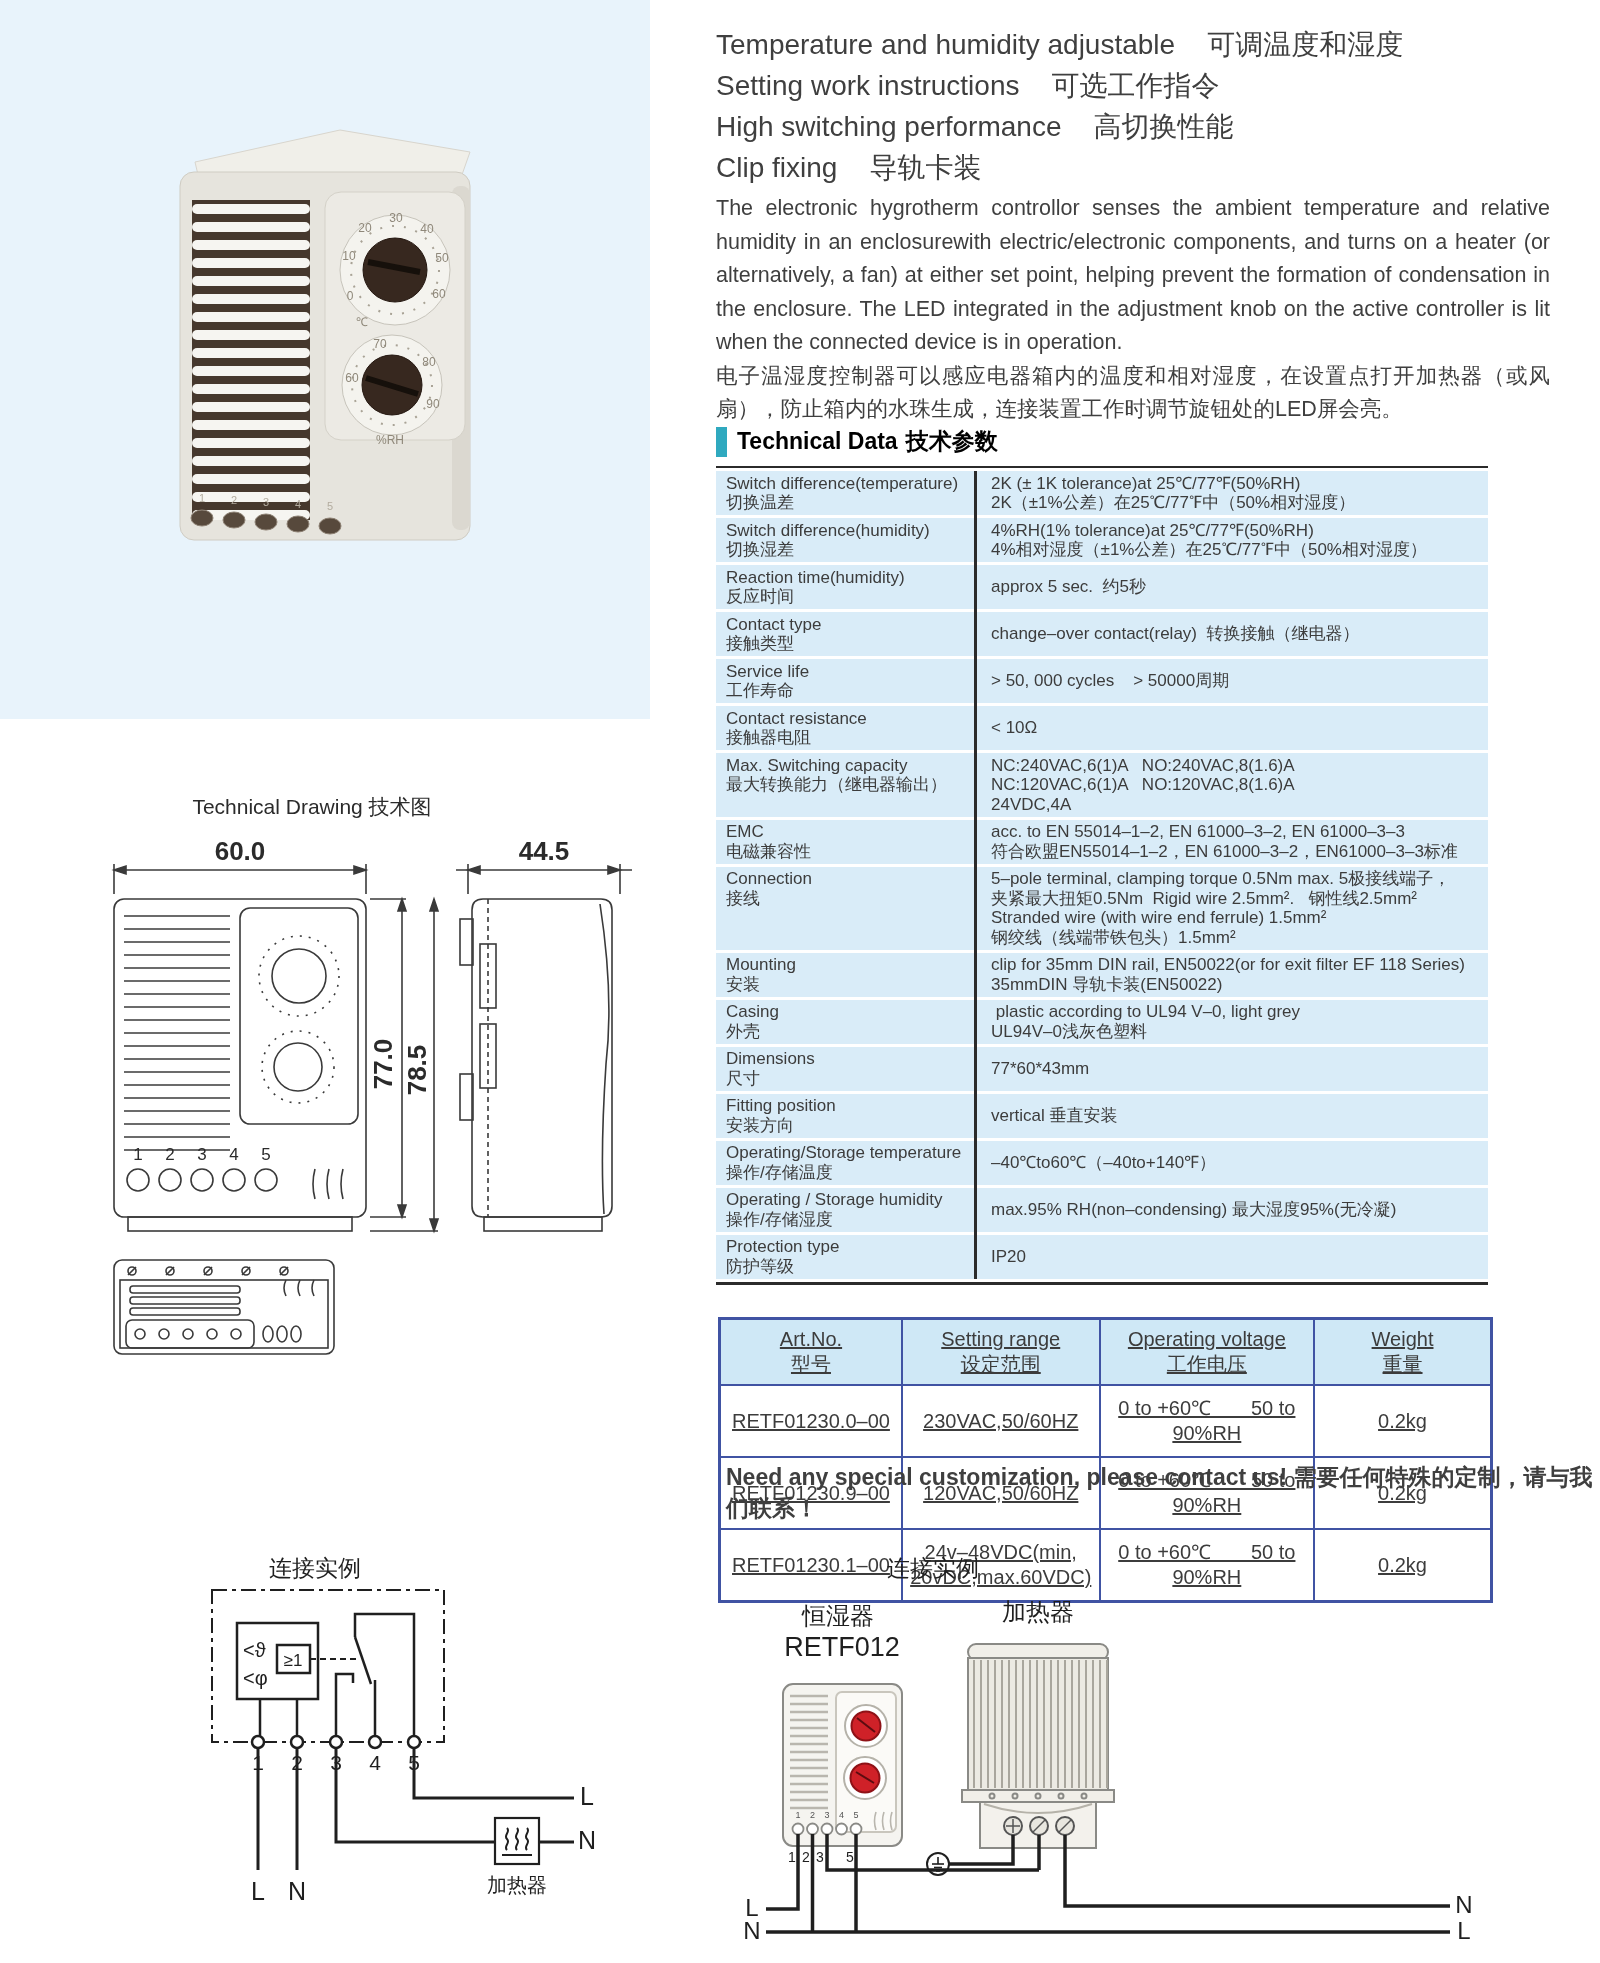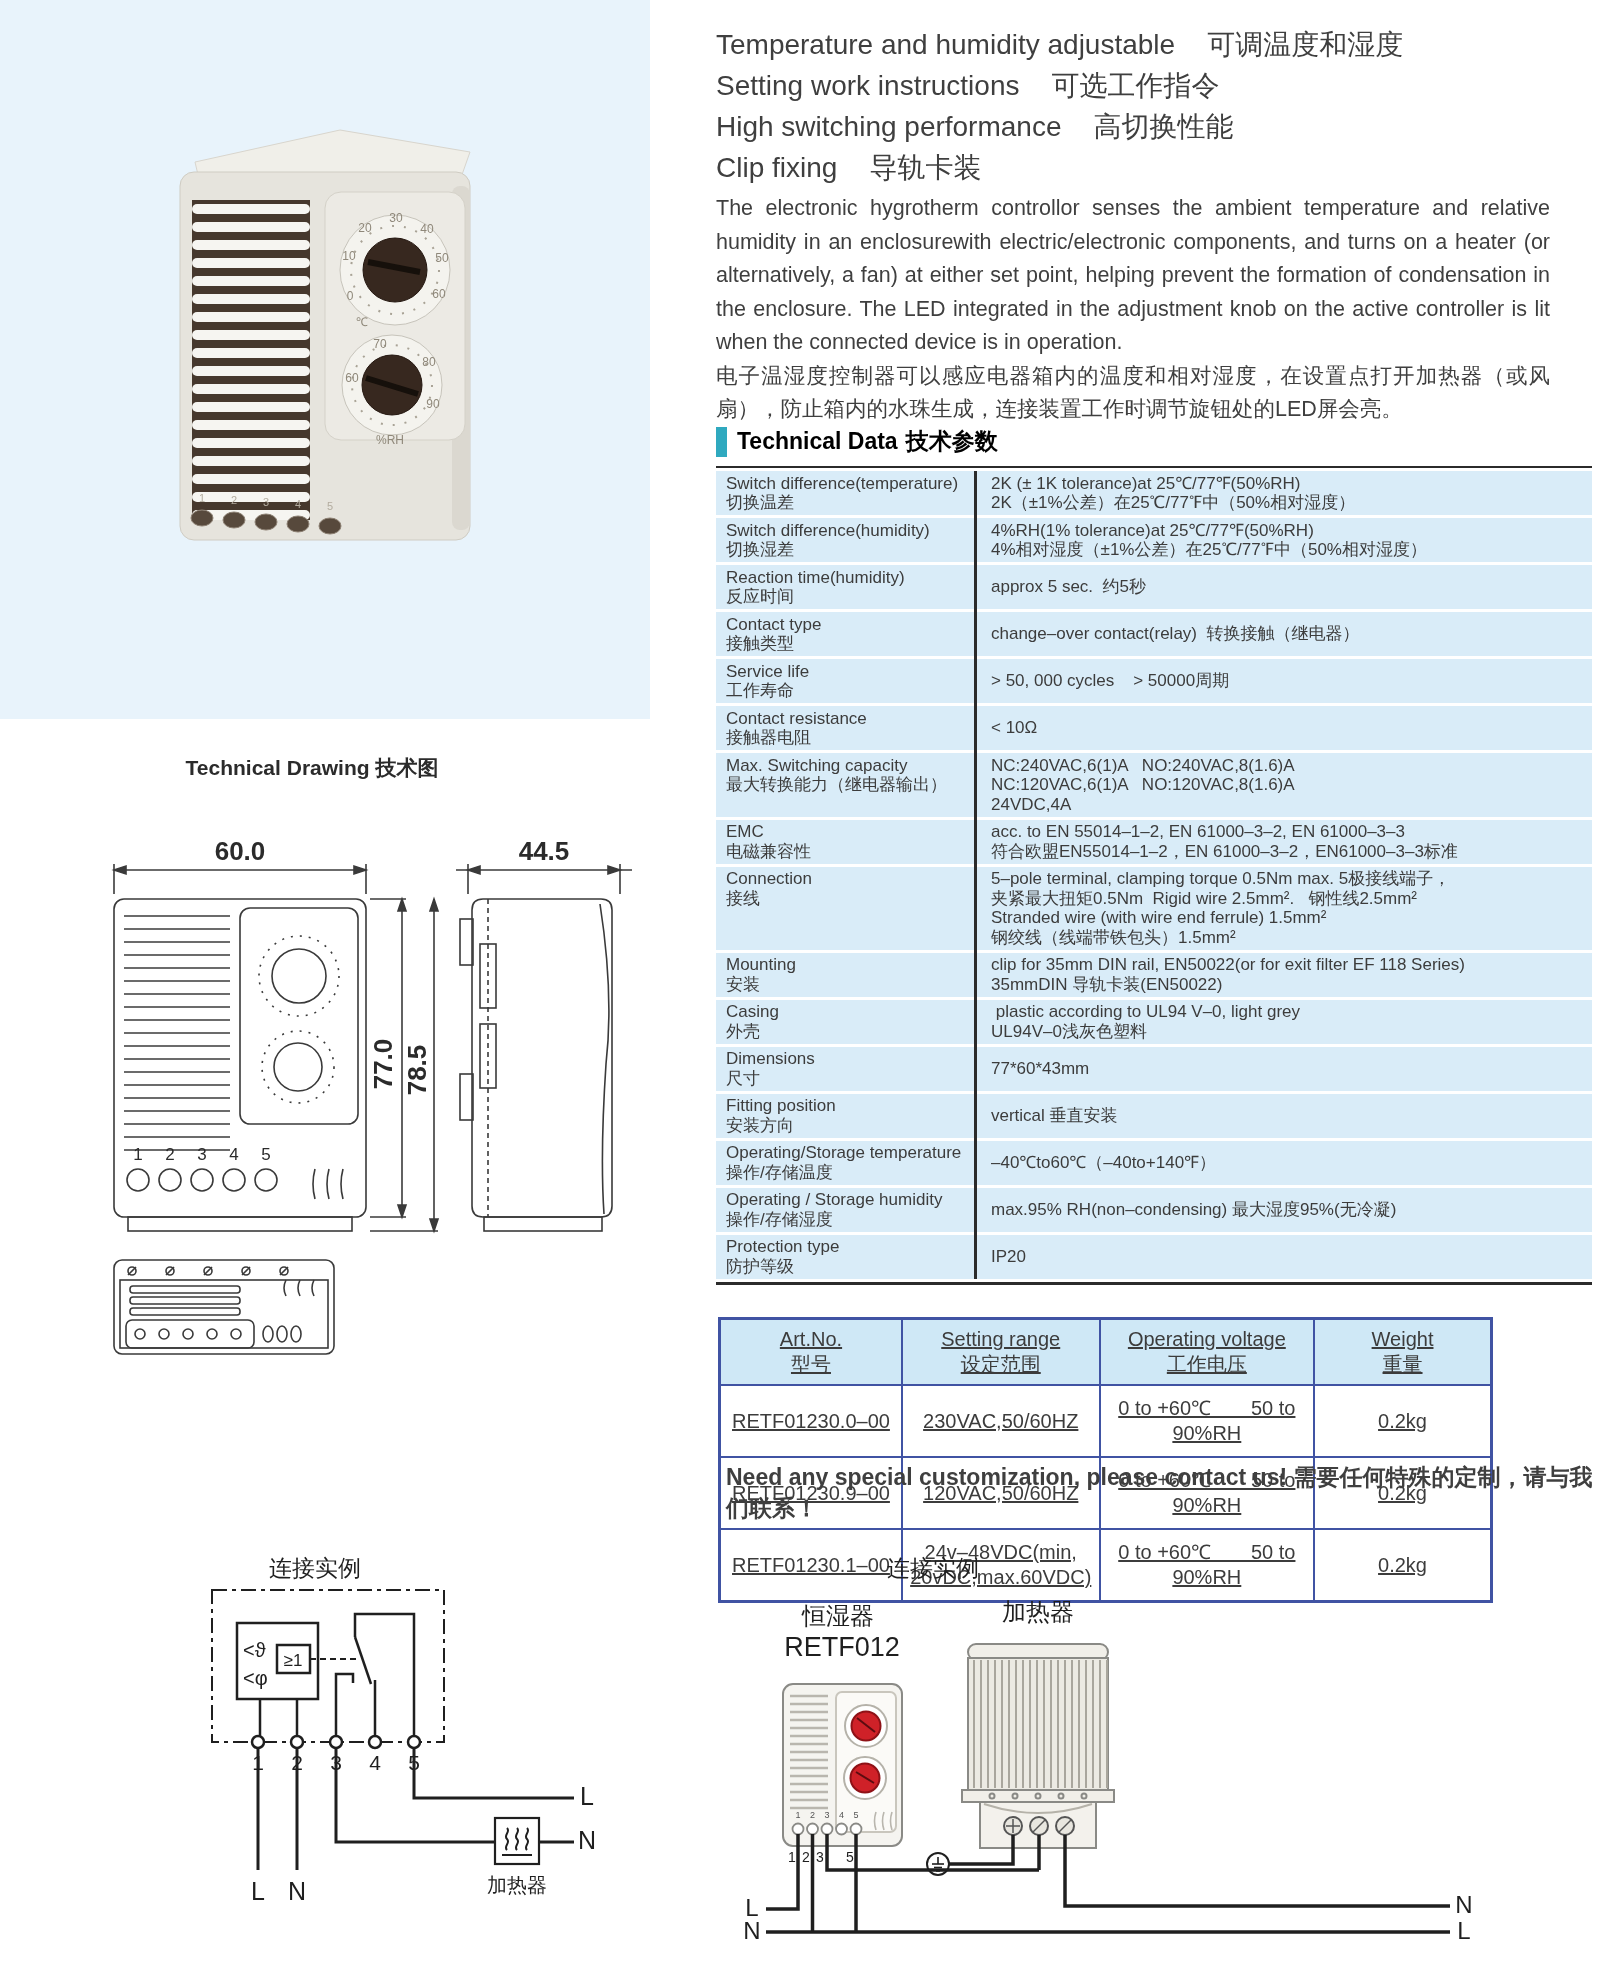--- a/index.html
+++ b/index.html
@@ -14,33 +14,33 @@
   
   .description{position:absolute;left:716px;top:192px;width:834px;font-size:21.5px;line-height:33.5px;color:#3f3f3f;}
   .description .en{text-align:justify;}
   .description .cn{text-align:justify;}
   
   .tech-header{position:absolute;left:716px;top:426px;display:flex;align-items:center;
                font-size:23px;font-weight:bold;color:#000000;}
   .teal-bar{display:inline-block;width:11px;height:30px;background:#2fa9bf;margin-right:10px;}
   .tech-header .cn{margin-left:8px;}
   
-  .tech-table{position:absolute;left:716px;top:466px;width:876px;
+  .tech-table{position:absolute;left:716px;top:466px;width:772px;
               border-top:2px solid #2b2b2b;border-bottom:3px solid #2b2b2b;padding:3px 0;}
   .tech-divider{position:absolute;left:258px;top:0;bottom:0;width:2.5px;background:#2b2b2b;z-index:2;}
   .t-row{display:flex;margin-bottom:3px;}
   .t-row:last-child{margin-bottom:0;}
   .t-label{width:259px;box-sizing:border-box;background:#d9ecf8;padding:2.5px 8px 2.5px 10px;
            font-size:17px;line-height:19.5px;}
   .t-value{flex:1;background:#d9ecf8;padding:2.5px 6px 2.5px 16px;font-size:17px;line-height:19.5px;
            display:flex;flex-direction:column;justify-content:center;}
   .t-value div{white-space:pre;}
   
-  .drawing-title{position:absolute;left:112px;top:754px;width:400px;text-align:center;
-                 font-size:21px;color:#2b2b2b;font-weight:bold;}
+  .drawing-title{position:absolute;left:112px;top:793px;width:400px;text-align:center;
+                 font-size:21px;color:#2b2b2b;}
   .drawing-svg{position:absolute;left:100px;top:824px;}
   
   .art-table{position:absolute;left:718px;top:1317px;width:775px;box-sizing:border-box;
              border:3px solid #4053a3;display:grid;grid-template-columns:23.4% 25.7% 27.9% 23%;
              background:#fff;text-decoration:underline;}
   .a-cell{border-left:2px solid #4053a3;border-top:2px solid #4053a3;text-align:center;
           font-size:20px;line-height:25px;padding:10px 4px;white-space:pre-line;
           display:flex;flex-direction:column;justify-content:center;}
   .a-cell:nth-child(4n+1){border-left:none;}
   .a-cell:nth-child(-n+4){border-top:none;}

